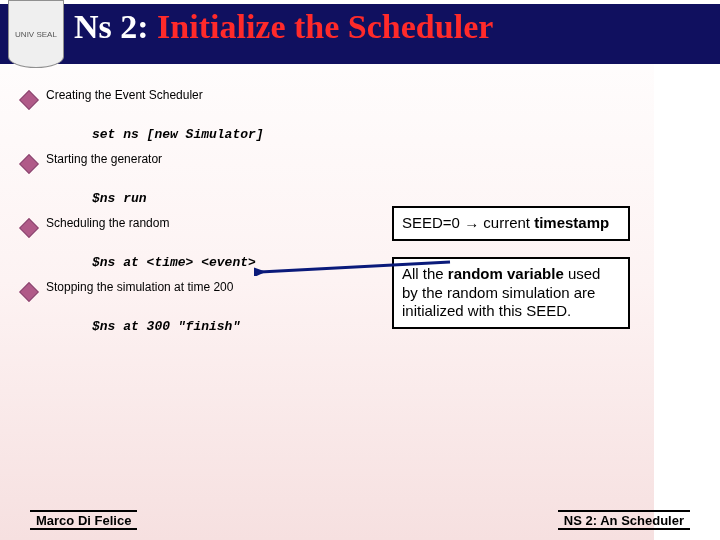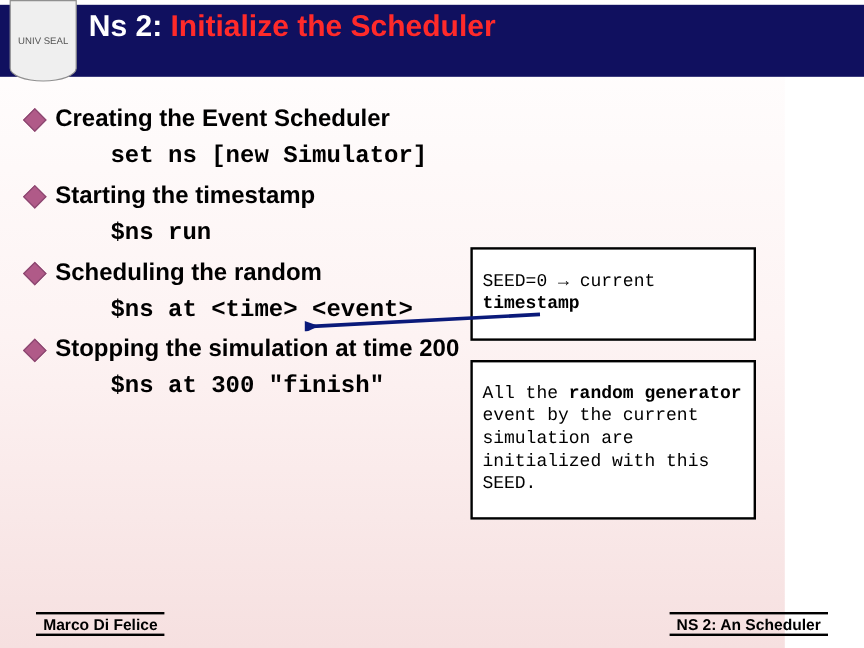--- a/index.html
+++ b/index.html
@@ -14,52 +14,52 @@
   }
   .crest {
     position: absolute; left: 8px; top: 0; width: 56px; height: 68px;
     background: #efefef; border: 1px solid #909090;
     display: flex; align-items: center; justify-content: center;
     font-size: 8px; color: #555; text-align: center;
     border-bottom-left-radius: 30px 12px; border-bottom-right-radius: 30px 12px;
   }
   .title {
     position: absolute; left: 74px; top: 8px; width: 640px;
-    font-family: Liberation Sans, sans-serif;
-    font-weight: bold; font-size: 25px; color: #fff;
+    font-family: Liberation Serif, serif;
+    font-weight: bold; font-size: 34px; color: #fff;
   }
   .title .red { color: #ff2a2a; }
   .content {
     position: absolute; left: 0; top: 74px; width: 720px; bottom: 30px;
     padding: 8px 22px;
   }
   .bullet {
     display: flex; align-items: flex-start; gap: 10px;
     margin: 6px 0 2px 0;
   }
   .diamond {
     width: 14px; height: 14px; flex: 0 0 14px; margin-top: 5px;
     display: inline-block; position: relative;
   }
   .diamond::before {
     content: ""; position: absolute; inset: 0;
     background: #b05a88; transform: rotate(45deg);
     border: 1px solid #8a4770;
   }
-  .btext { font-size: 20px; font-weight: bold; color: #000; }
+  .btext { font-size: 12px; font-weight: normal; color: #000; }
   .code {
     font-family: "Courier New", Courier, monospace; font-weight: bold;
-    font-size: 20px; color: #000; margin: 8px 0 10px 70px;
+    font-size: 13px; color: #000; margin: 20px 0 10px 70px; font-style: italic;
   }
   .callouts {
     position: absolute; right: 24px; top: 206px; width: 238px;
   }
   .box {
-    border: 2px solid #000; background: #fff; padding: 18px 8px; font-size: 15px;
-    color: #000; margin-bottom: 16px; line-height: 1.25; font-family: Liberation Mono, monospace;
+    border: 2px solid #000; background: #fff; padding: 6px 8px; font-size: 15px;
+    color: #000; margin-bottom: 16px; line-height: 1.25;
   }
   .arrow1 {
     position: absolute; left: 254px; top: 258px; width: 200px; height: 18px;
     pointer-events: none;
   }
   .footer {
     position: absolute; left: 0; bottom: 10px; width: 720px; height: 20px;
     display: flex; justify-content: space-between; padding: 0 30px;
   }
   .fseg {
@@ -83,21 +83,21 @@
   <div class="content">
 
     <div class="bullet">
       <span class="diamond"></span>
       <span class="btext">Creating the Event Scheduler</span>
     </div>
     <div class="code">set ns [new Simulator]</div>
 
     <div class="bullet">
       <span class="diamond"></span>
-      <span class="btext">Starting the timestamp</span>
+      <span class="btext">Starting the generator</span>
     </div>
     <div class="code">$ns run</div>
 
 
     <div class="bullet">
       <span class="diamond"></span>
       <span class="btext">Scheduling the random</span>
     </div>
     <div class="code">$ns at &lt;time&gt; &lt;event&gt;</div>
 
@@ -107,21 +107,21 @@
     </div>
     <div class="code">$ns at 300 "finish"</div>
 
   </div>
 
   <div class="callouts">
     <div class="box">
       <span>SEED=0 </span><span>→</span><span> current </span><b>timestamp</b>
     </div>
     <div class="box">
-      <span>All the </span><b>random generator</b><span> event by the current simulation are initialized with this SEED.</span>
+      <span>All the </span><b>random variable</b><span> used by the random simulation are initialized with this SEED.</span>
     </div>
   </div>
 
   <svg class="arrow1" viewBox="0 0 200 18">
     <defs>
       <marker id="ah" markerWidth="10" markerHeight="8" refX="2" refY="4" orient="auto">
         <polygon points="10,0 0,4 10,8" fill="#0a1a7a"></polygon>
       </marker>
     </defs>
     <line x1="196" y1="4" x2="6" y2="14" stroke="#0a1a7a" stroke-width="3" marker-end="url(#ah)"></line>

